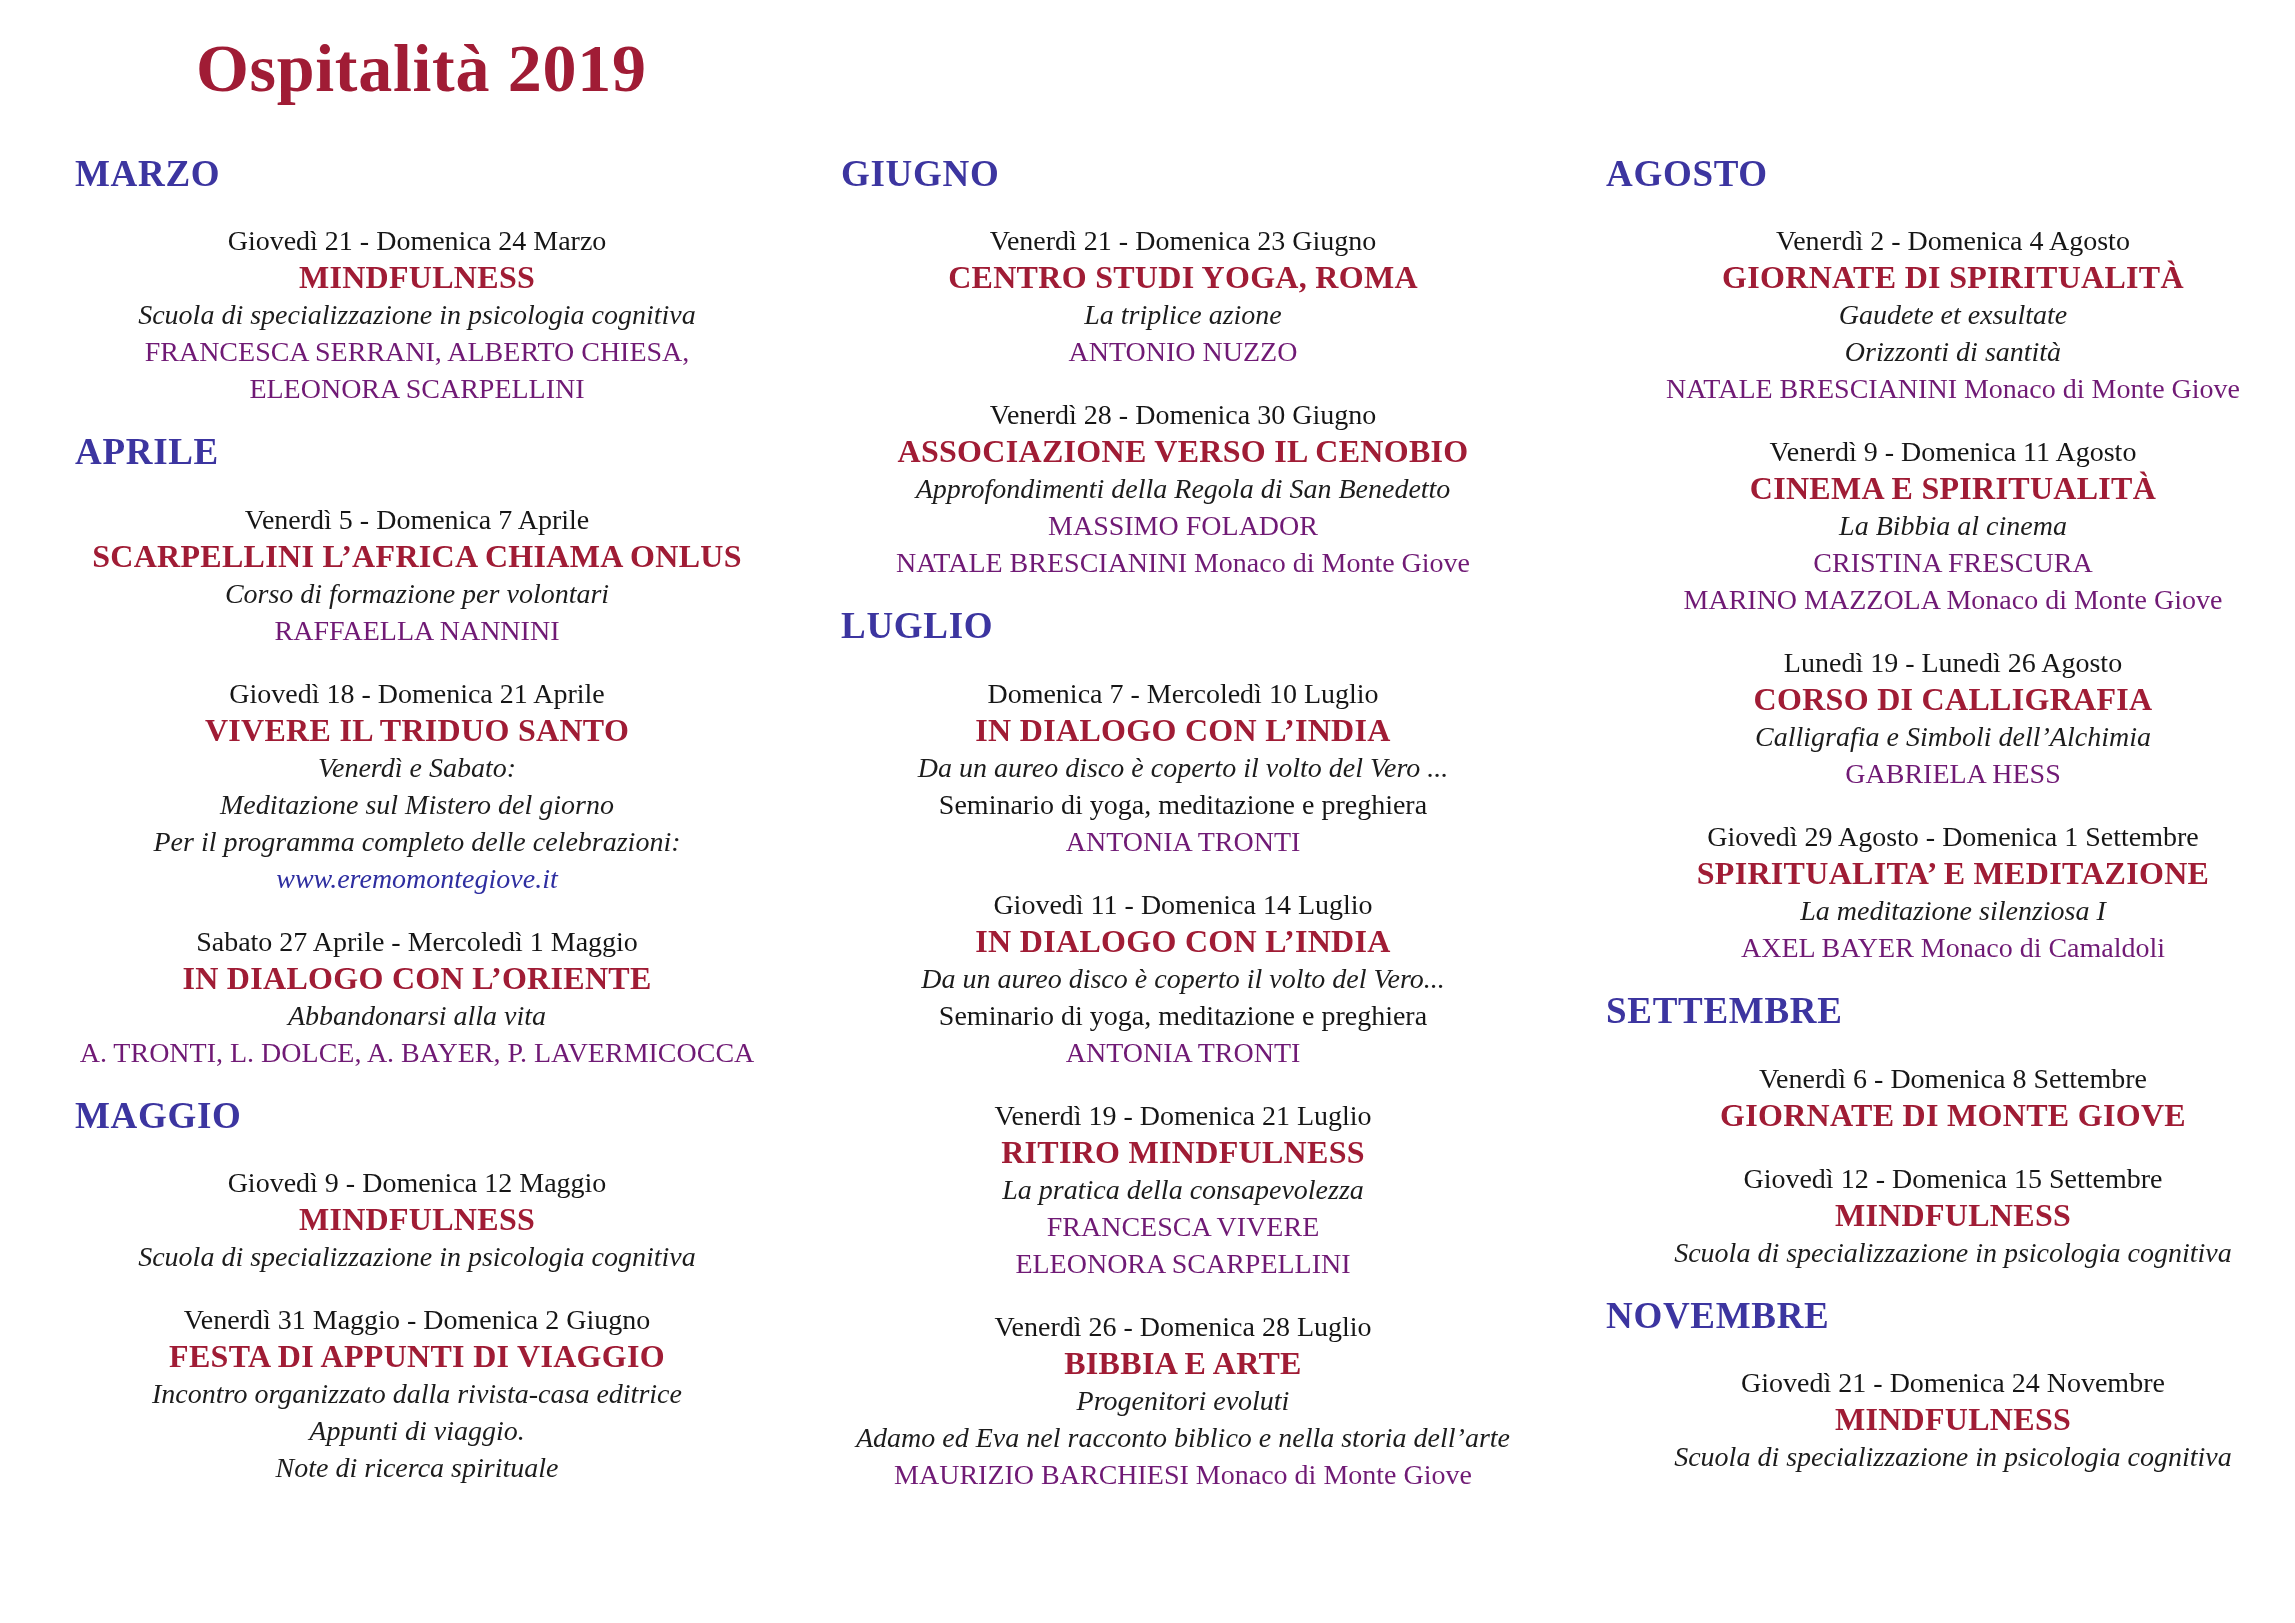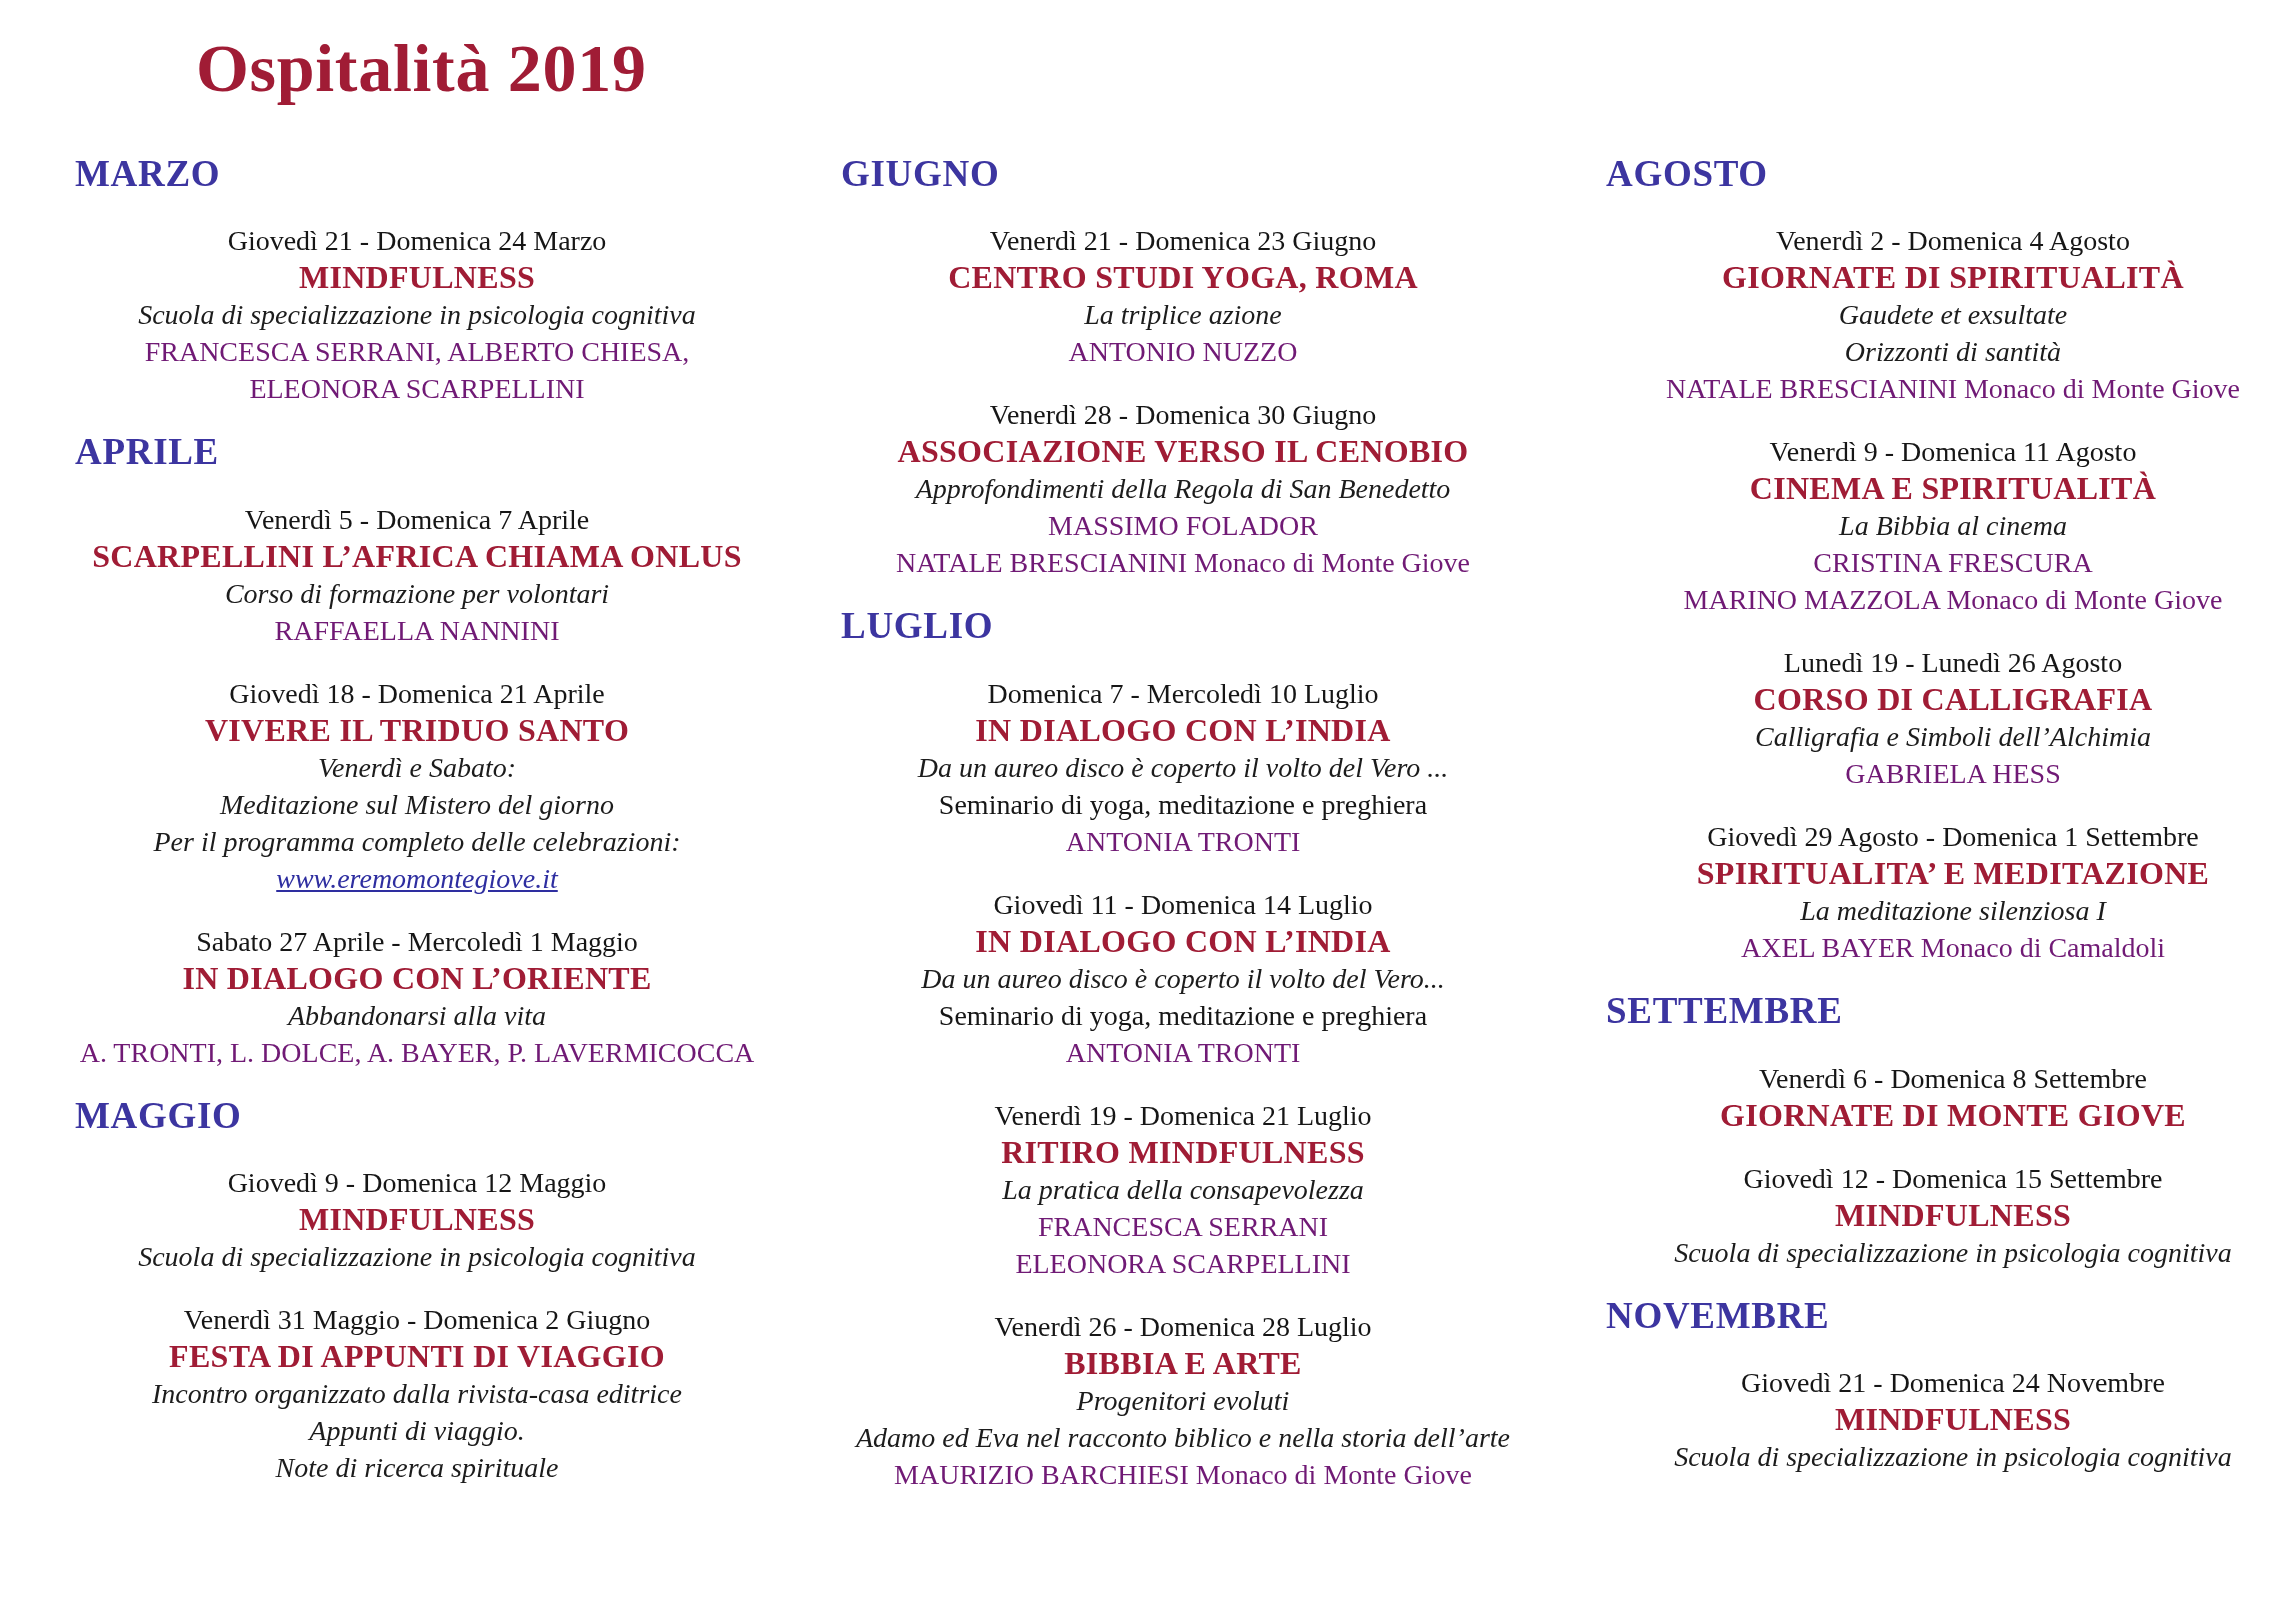--- a/index.html
+++ b/index.html
@@ -39,21 +39,20 @@
   }
   .event { margin-bottom: 26px; text-align: center; }
   .line { margin: 0; font-size: 28px; line-height: 37px; white-space: nowrap; }
   .line-date    { color: #161616; }
   .line-title   { color: var(--accent-red, #a01c35); font-weight: bold; font-size: 32px; letter-spacing: 0.3px; }
   .line-italic  { font-style: italic; color: #1c1c1c; }
   .line-plain   { color: #161616; }
   .line-speaker { color: #701a75; }
   .line-link .link-text {
     color: var(--link-blue, #2e2ea0);
-    text-decoration: underline;
     font-style: italic;
     cursor: pointer;
   }
 </style>
 </head>
 <body>
 
 <div class="page">
   <div class="doc-title">Ospitalità 2019</div>
   <div id="columns">
@@ -137,21 +136,21 @@
             <p class="line line-date">Giovedì 11 - Domenica 14 Luglio</p>
             <p class="line line-title">IN DIALOGO CON L’INDIA</p>
             <p class="line line-italic">Da un aureo disco è coperto il volto del Vero...</p>
             <p class="line line-plain">Seminario  di yoga, meditazione e preghiera</p>
             <p class="line line-speaker">ANTONIA TRONTI</p>
           </div>
           <div class="event">
             <p class="line line-date">Venerdì  19 - Domenica 21 Luglio</p>
             <p class="line line-title">RITIRO MINDFULNESS</p>
             <p class="line line-italic">La pratica della consapevolezza</p>
-            <p class="line line-speaker">FRANCESCA SERRANI</p>
+            <p class="line line-speaker">FRANCESCA VIVERE</p>
             <p class="line line-speaker">ELEONORA SCARPELLINI</p>
           </div>
           <div class="event">
             <p class="line line-date">Venerdì 26 - Domenica 28 Luglio</p>
             <p class="line line-title">BIBBIA E ARTE</p>
             <p class="line line-italic">Progenitori evoluti</p>
             <p class="line line-italic">Adamo ed Eva nel racconto biblico e nella storia dell’arte</p>
             <p class="line line-speaker">MAURIZIO BARCHIESI Monaco di Monte Giove</p>
           </div>
         </section>

